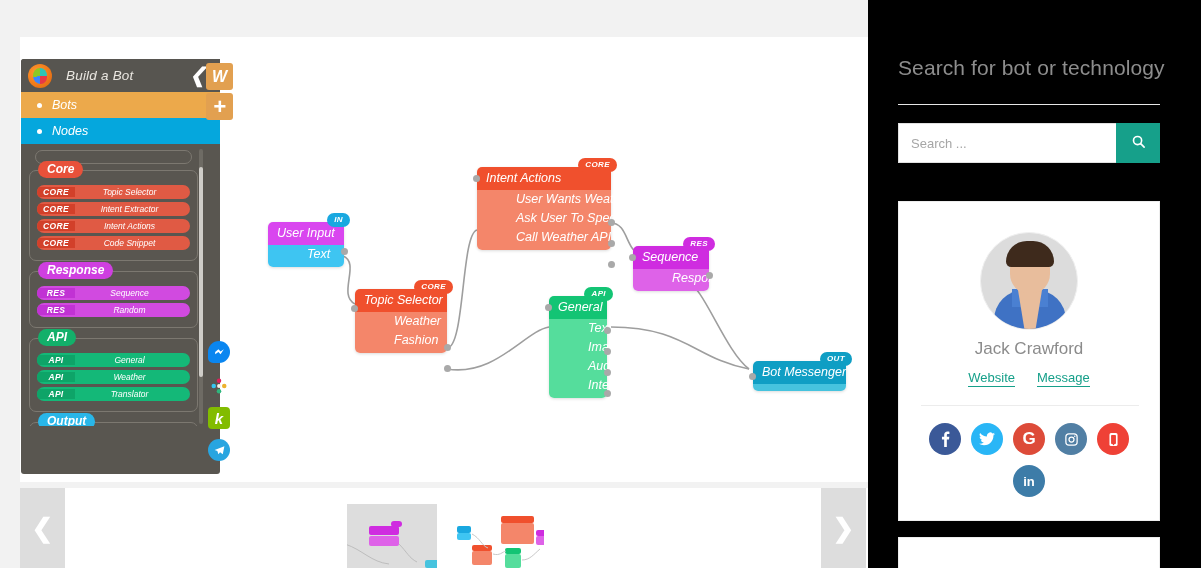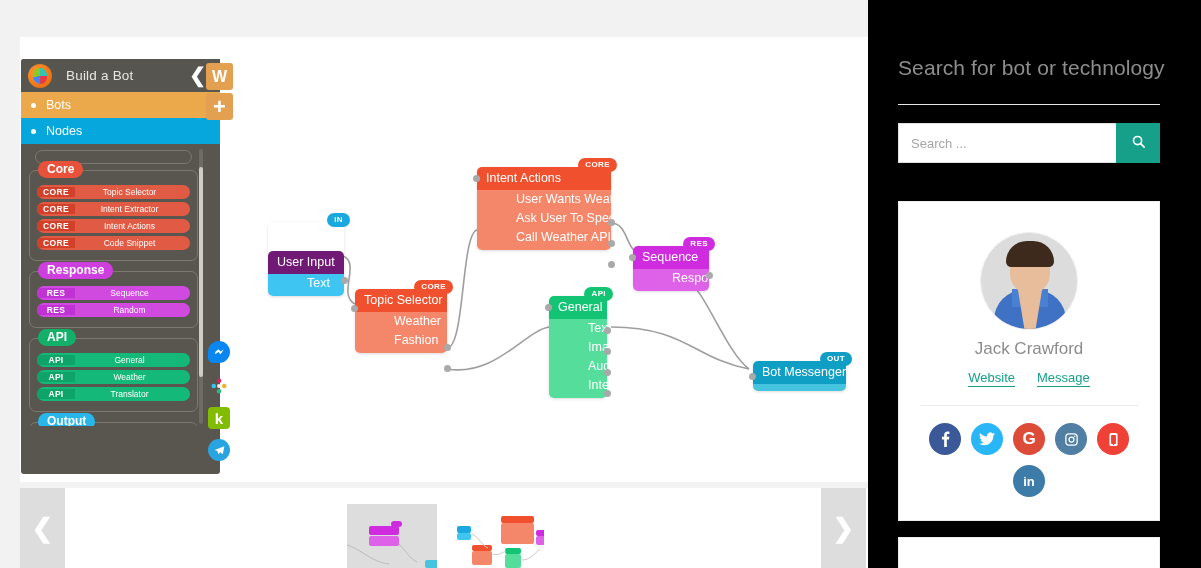--- a/index.html
+++ b/index.html
@@ -9,20 +9,21 @@
     font-family: "Liberation Sans", sans-serif;
     overflow: hidden;
   }
   .page { position: relative; width: 1201px; height: 568px; }
 
   
   .main-card {
     position: absolute; left: 20px; top: 37px;
     width: 848px; height: 445px;
     background: #ffffff;
+    font-style: italic;
   }
 
   
   .shot { position: absolute; inset: 0; overflow: hidden; }
 
   
   .builder {
     position: absolute; left: 1px; top: 22px;
     width: 199px; height: 415px;
     background: #595650;
@@ -46,21 +47,21 @@
   }
   .builder-title {
     color: #e9e6e0; font-size: 13.5px; margin-left: 14px; letter-spacing: .2px;
   }
   .chev-back {
     position: absolute; right: 14px; top: 6px;
     color: #ffffff; font-size: 20px; font-weight: bold; line-height: 20px;
   }
   .b-row {
     height: 26px; display: flex; align-items: center;
-    color: #fff; font-size: 12.5px; padding-left: 10px;
+    color: #fff; font-size: 12.5px; padding-left: 16px;
   }
   .b-row .dot { width: 5px; height: 5px; border-radius: 50%; background: #fff; margin-right: 10px; flex:none; }
   .b-bots { background: #eca94b; }
   .b-nodes { background: #05a7dd; }
   .b-test { background: #9ac85a; position: absolute; left: 0; bottom: 48px; width: 185px; }
 
   .palette {
     position: absolute; left: 0; top: 85px; width: 185px; height: 282px;
     overflow: hidden; padding: 6px 8px 0 8px;
   }
@@ -118,21 +119,21 @@
   }
   .node .bd { border-bottom-left-radius: 5px; border-bottom-right-radius: 5px; padding-bottom: 3px; }
   .node .it { font-size: 12.5px; color: #fff; padding: 2px 9px 3px 9px; white-space: nowrap; margin-left: 30px; }
   .badge {
     position: absolute; top: -9px; right: -6px; font-size: 8px; font-weight: bold; color: #fff;
     padding: 2px 7px 3px 7px; border-radius: 9px; letter-spacing: .4px;
   }
   .port { position: absolute; width: 7px; height: 7px; border-radius: 50%; background: #a9a9a9; }
 
   .n-core  .hd { background: #f0502d; } .n-core  .bd { background: #f4866a; } .n-core  .badge { background: #f0502d; }
-  .n-blue  .hd { background: #701a75; margin-top: 29px; } .n-blue  .bd { background: #3ec5f2; } .n-blue  .badge { background: #19a8e0; }
+  .n-blue  .hd { background: #d946ef; } .n-blue  .bd { background: #3ec5f2; } .n-blue  .badge { background: #19a8e0; }
   .n-green .hd { background: #13c474; } .n-green .bd { background: #55dd9c; } .n-green .badge { background: #13c474; }
   .n-pink  .hd { background: #cf2ce0; } .n-pink  .bd { background: #de62e8; } .n-pink  .badge { background: #cf2ce0; }
   .n-out   .hd { background: #0f9ec4; } .n-out   .bd { background: #46c3de; height: 7px; } .n-out .badge { background: #0f9ec4; }
 
   
   .carousel { position: absolute; left: 20px; top: 488px; width: 848px; height: 80px; background: #fff; }
   .car-arrow {
     position: absolute; top: 0; width: 45px; height: 80px; background: #dddddd;
     display: flex; align-items: center; justify-content: center;
     color: #fff; font-size: 26px; font-weight: bold;

